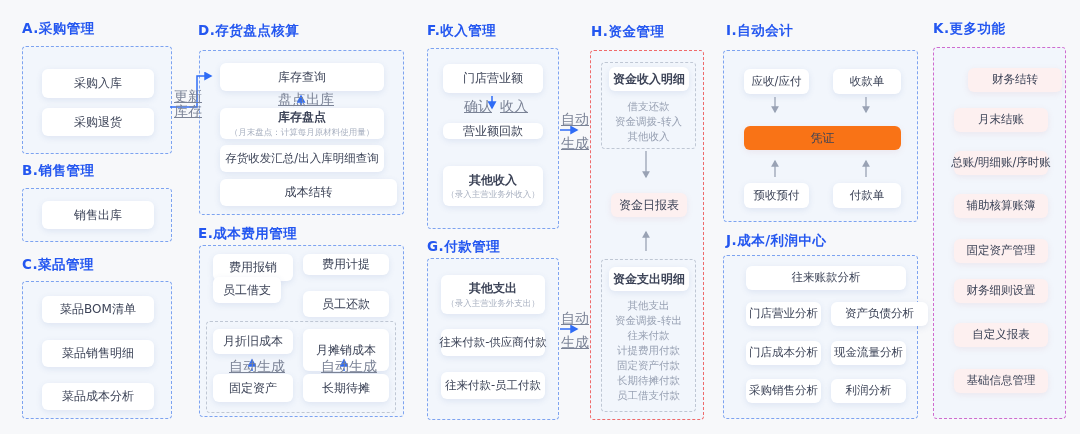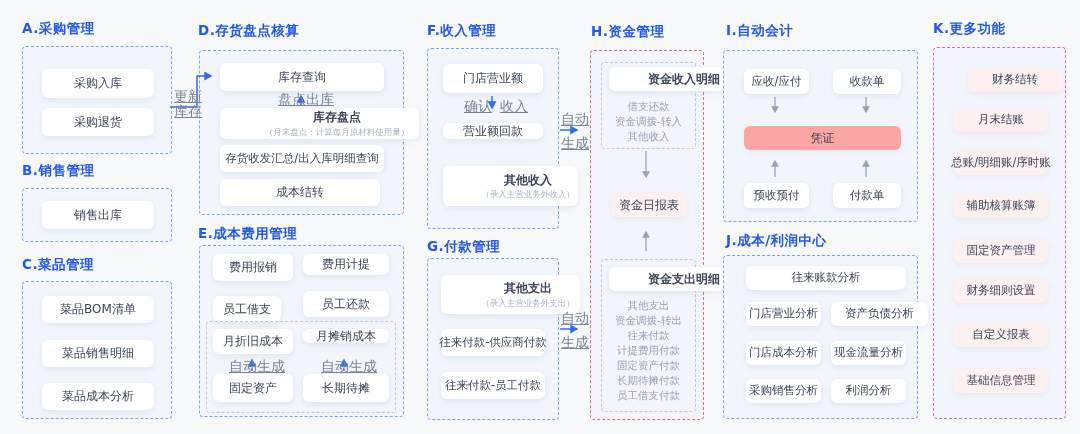--- a/index.html
+++ b/index.html
@@ -18,24 +18,24 @@
   .sec-box.magenta{border-color:#cf6bcf;}
   .inner-box{
     position:absolute;border:1px dashed #bfc7d4;border-radius:4px;background:transparent;
   }
   .card{
     position:absolute;background:#fff;border-radius:6px;
     box-shadow:0 2px 6px rgba(76,104,171,.12);
     display:flex;flex-direction:column;align-items:center;justify-content:center;
     font-size:12px;color:#3c4357;white-space:nowrap;line-height:1.2;
   }
-  .card.bold{font-weight:bold;padding-left:35px;}
+  .card.bold{font-weight:bold;}
   .card .sub{font-size:8.5px;color:#a8b0c0;font-weight:normal;margin-top:2px;}
   .card.pink{background:#fdf0f0;box-shadow:0 2px 6px rgba(190,120,140,.12);}
-  .card.pink2{background:#fca5a5;box-shadow:0 2px 6px rgba(190,120,140,.12);}
+  .card.pink2{background:#f97316;box-shadow:0 2px 6px rgba(190,120,140,.12);}
   .card.small{font-size:11.5px;}
   .glist{
     position:absolute;display:flex;flex-direction:column;align-items:center;
     font-size:10.5px;color:#98a1b3;white-space:nowrap;
   }
   .glist span{height:15px;line-height:15px;}
   .lbl{
     position:absolute;font-size:14px;color:#7b8396;white-space:nowrap;line-height:1.1;text-decoration:underline;
   }
   svg.overlay{position:absolute;left:0;top:0;pointer-events:none;}
@@ -67,32 +67,32 @@
   </div>
 
   <div class="sec-title" style="left:198px;top:22px">D.存货盘点核算</div>
   <div class="sec-box" style="left:199px;top:50px;width:203px;height:163px">
     <div class="card" style="left:20px;top:12px;width:164px;height:28px">库存查询</div>
     <div class="card small" style="left:20px;top:94px;width:164px;height:27px">存货收发汇总/出入库明细查询</div>
     <div class="card bold" style="left:20px;top:57px;width:164px;height:31px">
       <span>库存盘点</span>
       <span class="sub">（月末盘点：计算每月原材料使用量）</span>
     </div>
-    <div class="card" style="left:20px;top:128px;width:160px;height:27px">成本结转</div>
+    <div class="card" style="left:20px;top:128px;width:177px;height:27px">成本结转</div>
   </div>
 
   <div class="sec-title" style="left:198px;top:225px">E.成本费用管理</div>
   <div class="sec-box" style="left:199px;top:245px;width:203px;height:170px">
     <div class="card" style="left:13px;top:8px;width:80px;height:27px">费用报销</div>
     <div class="card" style="left:103px;top:8px;width:86px;height:21px">费用计提</div>
-    <div class="card" style="left:13px;top:50px;width:68px;height:26px">员工借支</div>
+    <div class="card" style="left:13px;top:31px;width:68px;height:26px">员工借支</div>
     <div class="card" style="left:103px;top:45px;width:86px;height:26px">员工还款</div>
     <div class="inner-box" style="left:6px;top:75px;width:188px;height:90px"></div>
     <div class="card" style="left:13px;top:83px;width:80px;height:25px">月折旧成本</div>
-    <div class="card" style="left:103px;top:83px;width:86px;height:14px">月摊销成本</div>
+    <div class="card" style="left:103px;top:83px;width:86px;height:42px">月摊销成本</div>
     <div class="card" style="left:13px;top:128px;width:80px;height:28px">固定资产</div>
     <div class="card" style="left:103px;top:128px;width:86px;height:28px">长期待摊</div>
   </div>
 
   <div class="sec-title" style="left:427px;top:22px">F.收入管理</div>
   <div class="sec-box" style="left:427px;top:48px;width:130px;height:179px">
     <div class="card" style="left:15px;top:15px;width:100px;height:29px">门店营业额</div>
     <div class="card" style="left:15px;top:74px;width:100px;height:16px">营业额回款</div>
     <div class="card bold" style="left:15px;top:117px;width:100px;height:40px">
       <span>其他收入</span>

